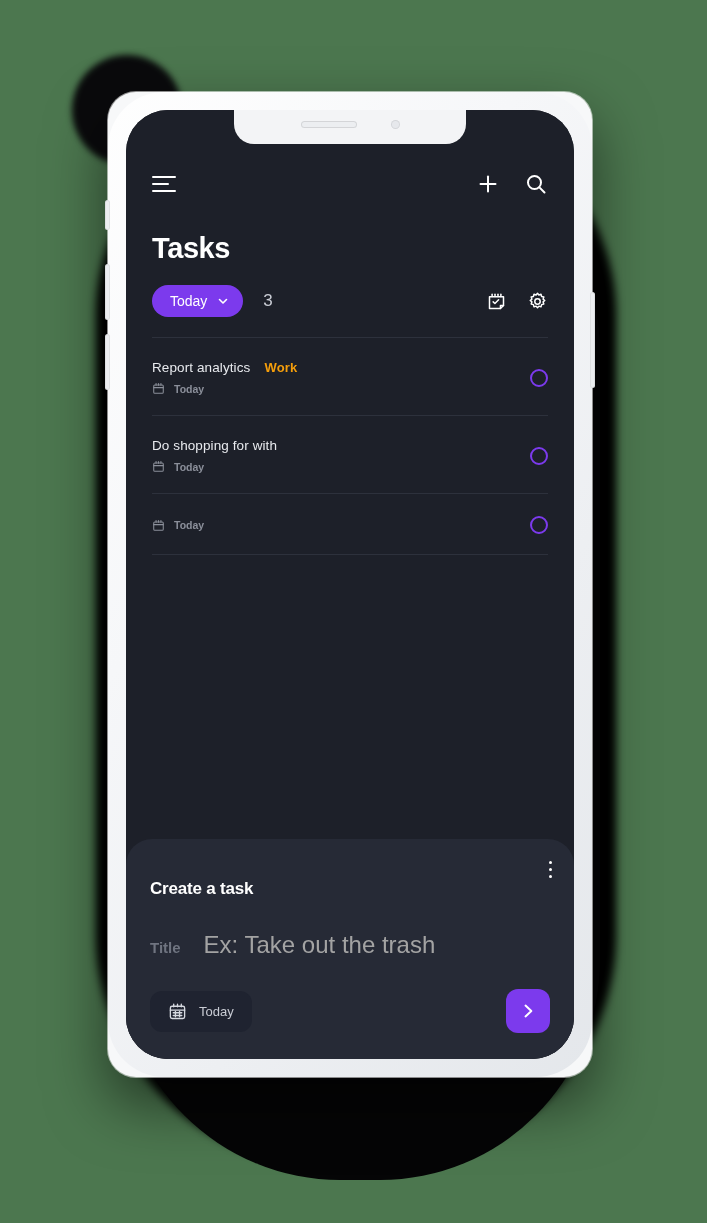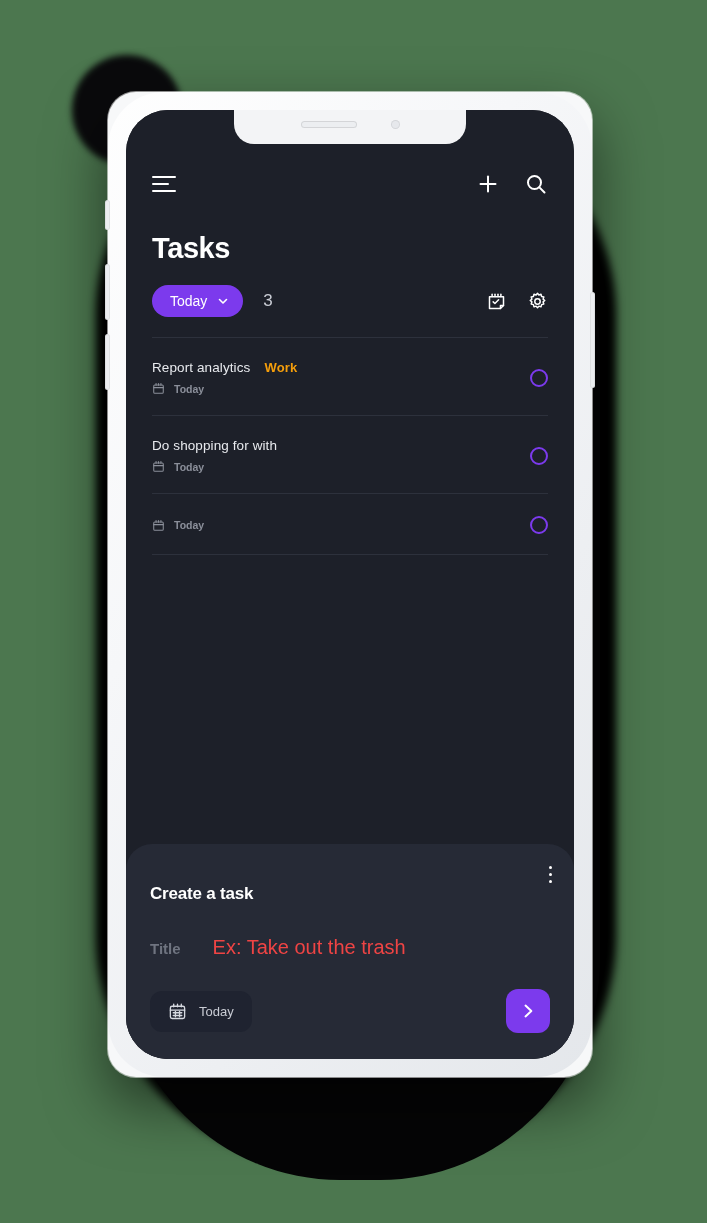--- a/index.html
+++ b/index.html
@@ -213,31 +213,31 @@
   .kebab span { width:3px; height:3px; border-radius:50%; background:#ffffff; display:block; }
 
   .create-title {
     color:#ffffff;
     font-size:17px;
     font-weight:bold;
     letter-spacing:-0.2px;
     margin-top:22px;
   }
   .title-field {
-    display:flex; align-items:baseline; gap:32px;
+    display:flex; align-items:baseline; gap:23px;
     margin-top:32px;
   }
   .title-label {
     color:#6f7480;
     font-size:15px;
     font-weight:bold;
   }
   .title-placeholder {
-    color:#ef4444;
-    font-size:20px;
+    color:#a3a3a3;
+    font-size:24px;
   }
   .create-actions {
     display:flex; align-items:center;
     margin-top:30px;
     gap:16px;
   }
   .chip {
     display:inline-flex; align-items:center; gap:12px;
     background:#1f2330;
     border-radius:12px;

